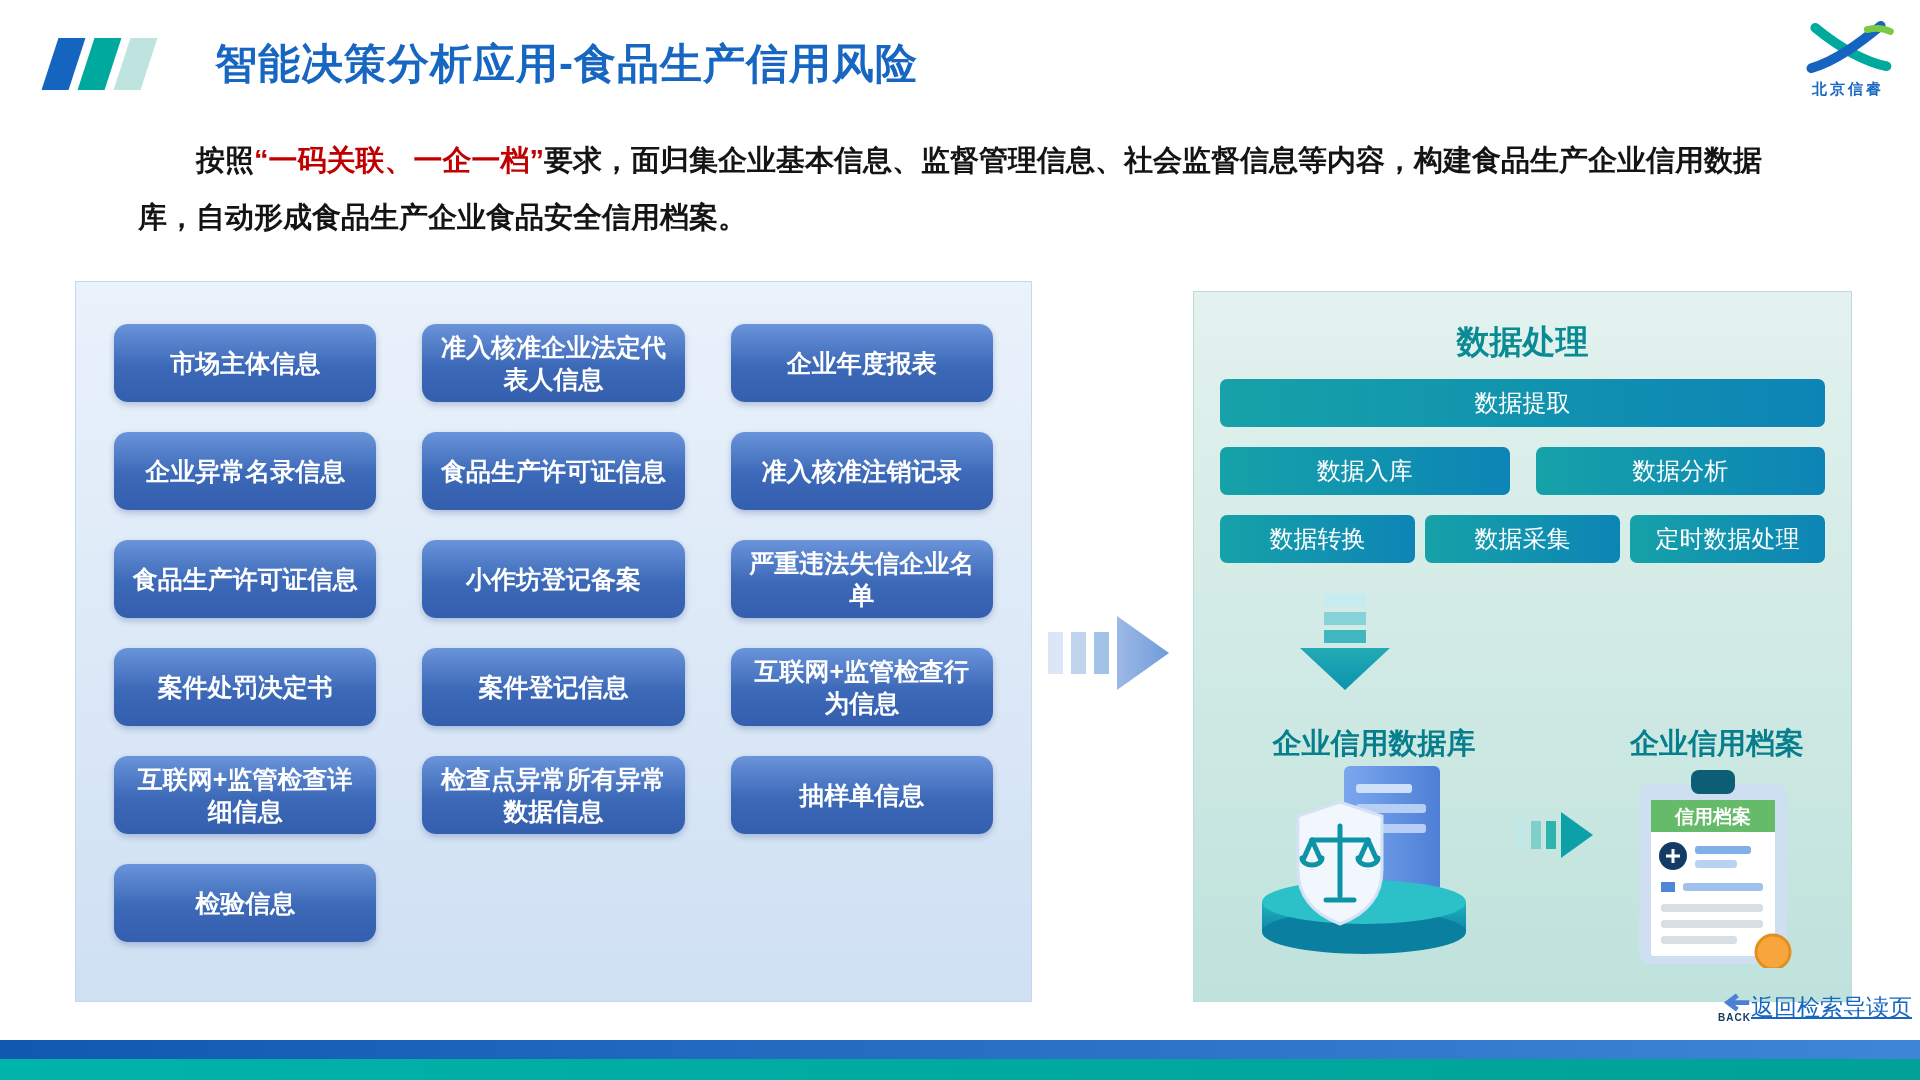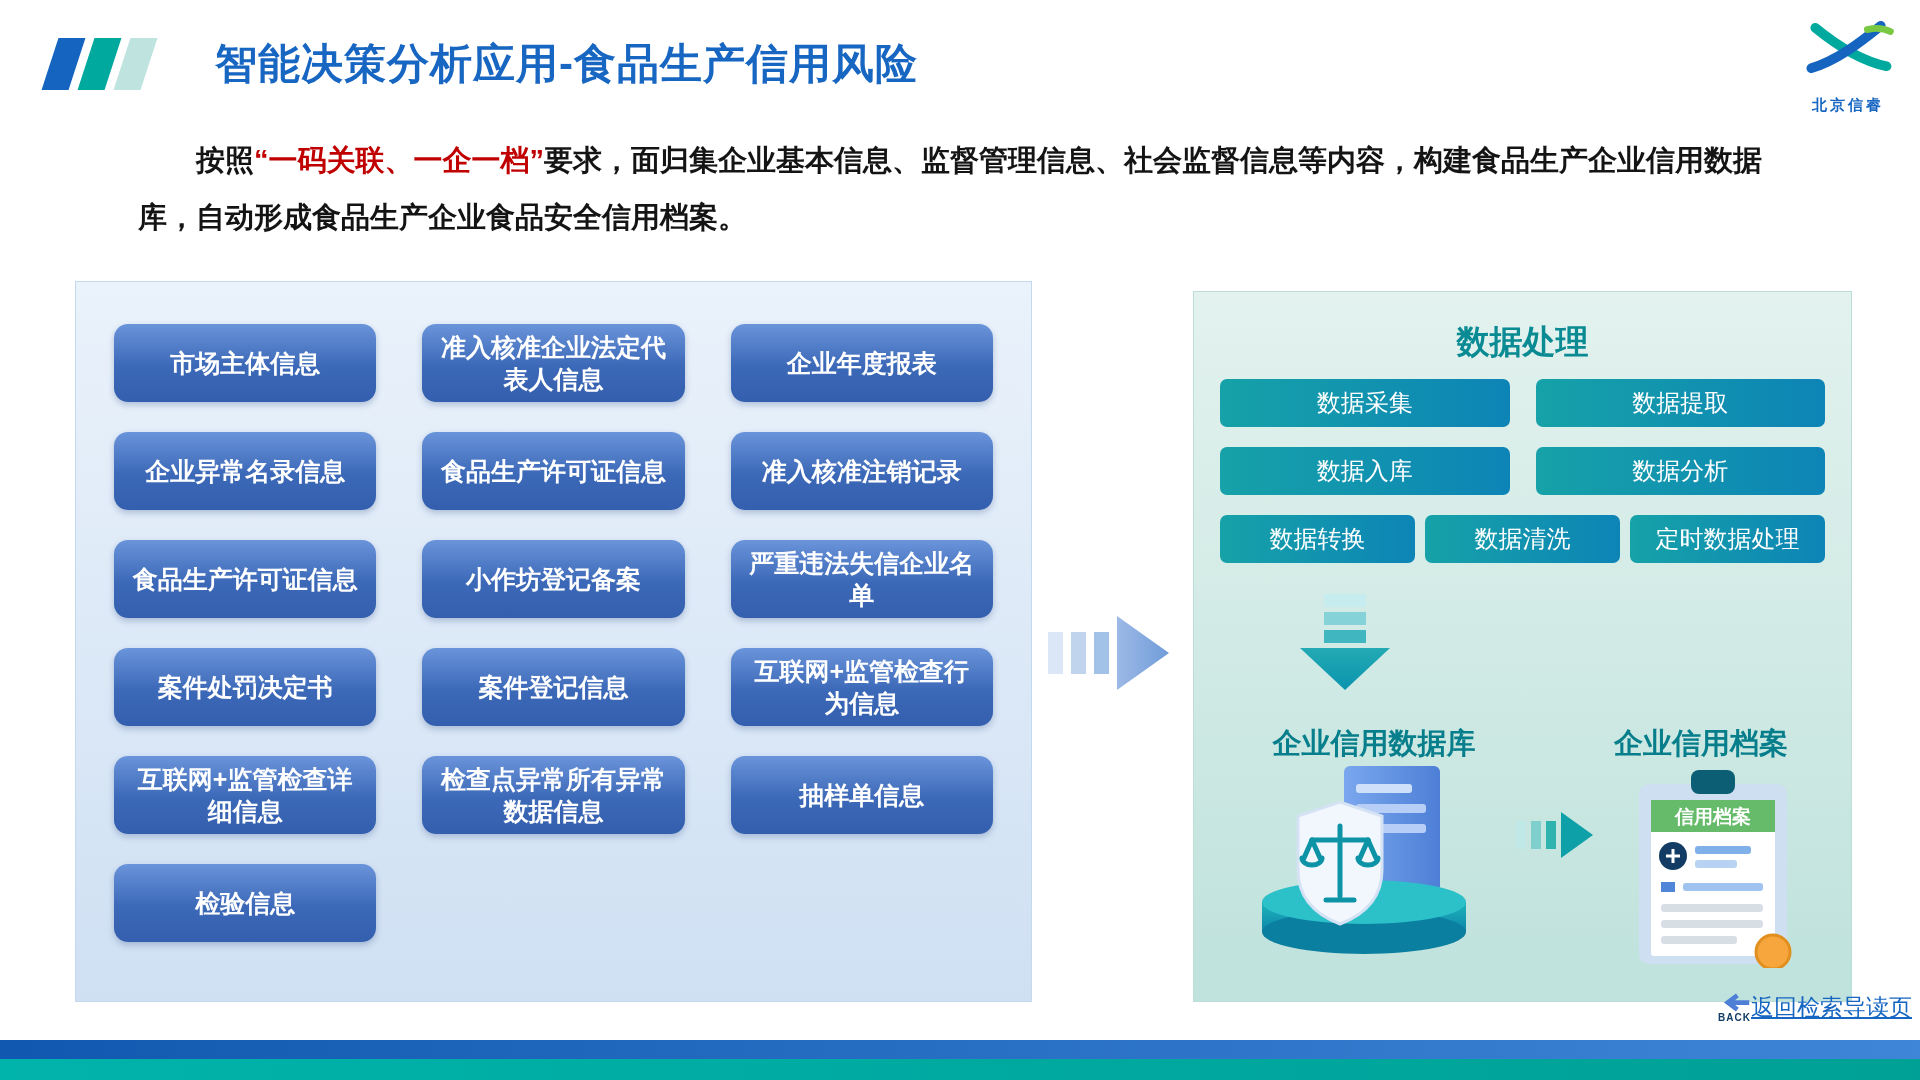--- a/index.html
+++ b/index.html
@@ -7,21 +7,21 @@
   .slide{position:relative;width:1920px;height:1080px;background:#ffffff;overflow:hidden;padding-left:16px;}
 
   
   .deco-stripes{position:absolute;left:50px;top:38px;display:flex;gap:9px;}
   .stripe{width:27px;height:52px;transform:skewX(-18deg);}
   .stripe.s1{background:#1565c0;}
   .stripe.s2{background:#00a99d;}
   .stripe.s3{background:#bfe3de;}
   .page-title{position:absolute;left:215px;top:36px;font-size:42px;font-weight:bold;color:#1766c2;letter-spacing:1px;}
   .logo{position:absolute;right:28px;top:20px;width:120px;text-align:center;}
-  .logo-text{font-size:15px;font-weight:bold;color:#1766c2;letter-spacing:3px;margin-top:18px;}
+  .logo-text{font-size:15px;font-weight:bold;color:#1766c2;letter-spacing:3px;margin-top:2px;}
 
   
   .intro{position:absolute;left:138px;top:132px;width:1670px;font-size:29px;font-weight:bold;color:#141414;line-height:1.95;text-indent:2em;}
   .intro .hl{color:#c00000;}
 
   
   .source-panel{position:absolute;left:75px;top:281px;width:957px;height:721px;
     background:linear-gradient(180deg,#eaf2fb 0%,#cfe0f3 100%);border:1px solid #c4d8ee;box-sizing:border-box;}
   .source-grid{display:grid;grid-template-columns:repeat(3,1fr);column-gap:46px;row-gap:30px;
     grid-auto-rows:78px;padding:42px 38px 0;}
@@ -50,21 +50,21 @@
 
   
   .down-arrow{position:absolute;left:96px;top:302px;width:110px;display:flex;flex-direction:column;align-items:center;}
   .da-bar{width:42px;height:13px;margin-bottom:5px;}
   .da-b1{background:#c7ecef;}.da-b2{background:#85d2d8;}.da-b3{background:#3fb6c0;}
   .da-head{width:90px;height:42px;clip-path:polygon(50% 100%,0 0,100% 0);
     background:linear-gradient(180deg,#23aab4,#0a93ae);}
 
   
   .label-db{position:absolute;left:30px;top:432px;width:300px;text-align:center;font-size:29px;font-weight:bold;color:#077e8c;}
-  .label-archive{position:absolute;right:20px;top:432px;width:260px;text-align:center;font-size:29px;font-weight:bold;color:#077e8c;}
+  .label-archive{position:absolute;right:4px;top:432px;width:260px;text-align:center;font-size:29px;font-weight:bold;color:#077e8c;}
 
   
   .db-icon{position:absolute;left:50px;top:468px;}
   .archive-icon{position:absolute;right:58px;top:476px;}
   .transfer-arrow{position:absolute;left:322px;top:520px;display:flex;align-items:center;gap:5px;}
   .ta-bar{width:10px;height:28px;}
   .ta-b1{background:#bfe8e6;}.ta-b2{background:#7fd0cd;}.ta-b3{background:#2fb3ae;}
   .ta-head{width:32px;height:46px;clip-path:polygon(0 0,100% 50%,0 100%);background:#0ea0a8;}
 
   
@@ -130,30 +130,29 @@
     <div class="fa-bar fa-b2"></div>
     <div class="fa-bar fa-b3"></div>
     <div class="fa-head"></div>
   </div>
 
   <div class="process-panel">
     <div class="process-title">数据处理</div>
 
     <div class="process-rows">
       <div class="p-row">
-        <div class="p-btn">数据采集</div>
         <div class="p-btn">数据提取</div>
       </div>
       <div class="p-row">
         <div class="p-btn">数据入库</div>
         <div class="p-btn">数据分析</div>
       </div>
       <div class="p-row tight">
         <div class="p-btn">数据转换</div>
-        <div class="p-btn">数据清洗</div>
+        <div class="p-btn">数据采集</div>
         <div class="p-btn">定时数据处理</div>
       </div>
     </div>
 
     <div class="down-arrow">
       <div class="da-bar da-b1"></div>
       <div class="da-bar da-b2"></div>
       <div class="da-bar da-b3"></div>
       <div class="da-head"></div>
     </div>

